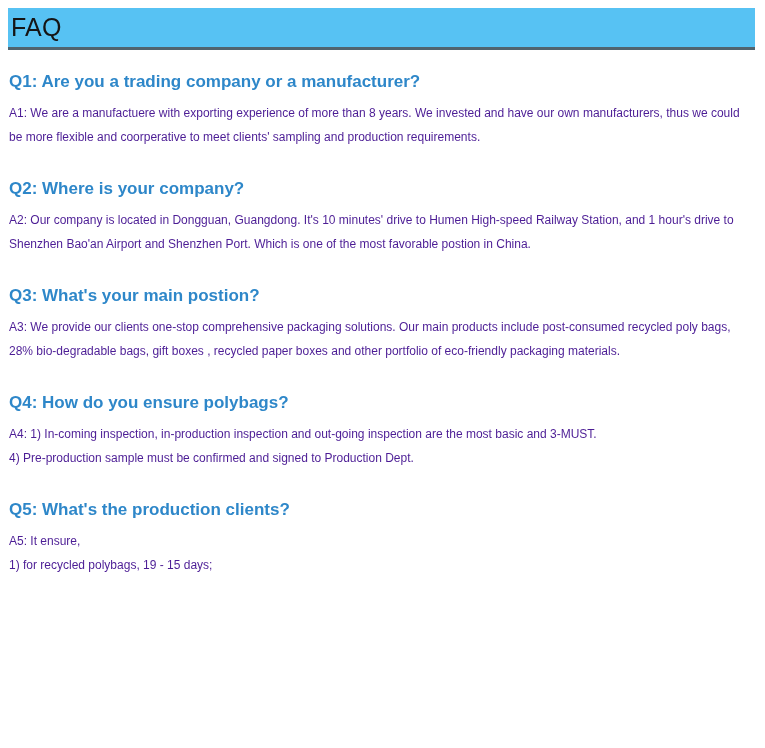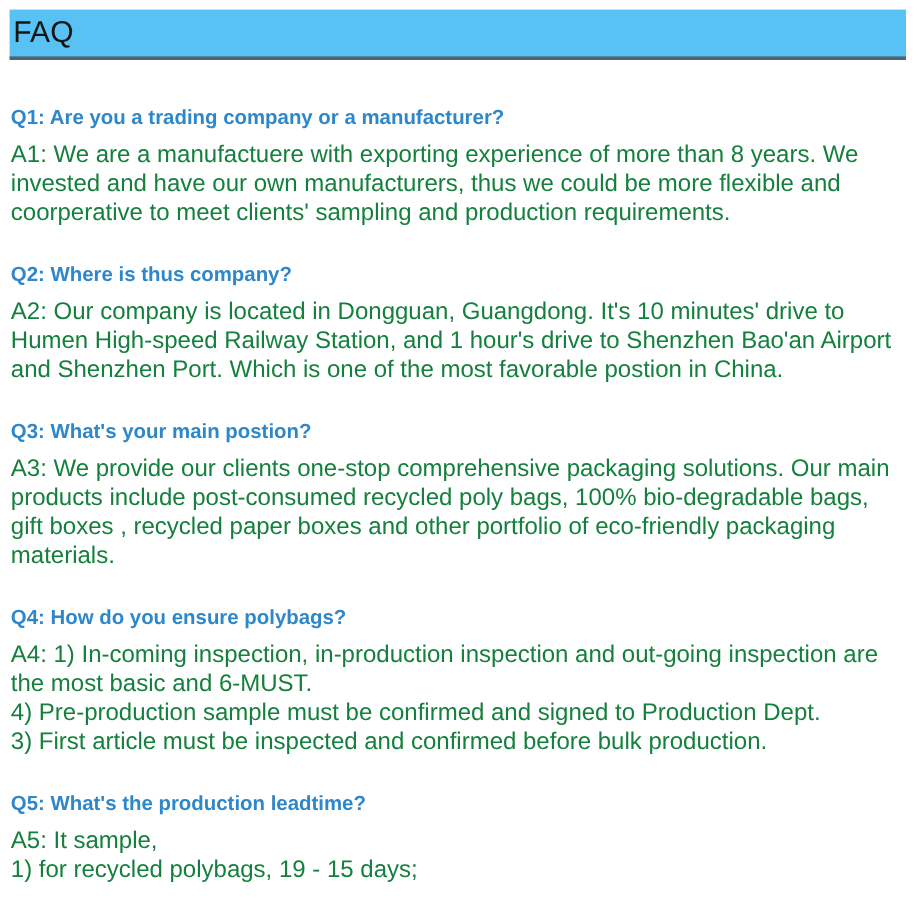--- a/index.html
+++ b/index.html
@@ -32,71 +32,70 @@
     line-height: 1;
     text-align: center;
   }
   .content {
     padding: 0 10px 18px 9px;
   }
   .faq-item {
     margin-top: 28px;
   }
   .faq-item:first-child {
-    margin-top: 36px;
+    margin-top: 20px;
   }
   .faq-question {
     margin: 0 0 7px 0;
     font-size: 17px;
     font-weight: 700;
     color: #2e87c9;
     line-height: 24px;
   }
   .faq-answer-line {
     margin: 0;
-    font-size: 20px;
+    font-size: 12px;
     font-weight: 400;
-    color: #15803d;
+    color: #4c1d95;
     line-height: 24px;
   }
 </style>
 </head>
 <body>
 
 <div class="page">
 
   <div class="faq-header">
     <span class="page-title">FAQ</span>
   </div>
 
   <div class="content">
 
     <div class="faq-item">
       <h2 class="faq-question">Q1: Are you a trading company or a manufacturer?</h2>
       <p class="faq-answer-line">A1: We are a manufactuere with exporting experience of more than 8 years. We invested and have our own manufacturers, thus we could be more flexible and coorperative to meet clients' sampling and production requirements.</p>
     </div>
 
     <div class="faq-item">
-      <h2 class="faq-question">Q2: Where is thus company?</h2>
+      <h2 class="faq-question">Q2: Where is your company?</h2>
       <p class="faq-answer-line">A2: Our company is located in Dongguan, Guangdong. It's 10 minutes' drive to Humen High-speed Railway Station, and 1 hour's drive to Shenzhen Bao'an Airport and Shenzhen Port. Which is one of the most favorable postion in China.</p>
     </div>
 
     <div class="faq-item">
       <h2 class="faq-question">Q3: What's your main postion?</h2>
-      <p class="faq-answer-line">A3: We provide our clients one-stop comprehensive packaging solutions. Our main products include post-consumed recycled poly bags, 100% bio-degradable bags, gift boxes , recycled paper boxes and other portfolio of eco-friendly packaging materials.</p>
+      <p class="faq-answer-line">A3: We provide our clients one-stop comprehensive packaging solutions. Our main products include post-consumed recycled poly bags, 28% bio-degradable bags, gift boxes , recycled paper boxes and other portfolio of eco-friendly packaging materials.</p>
     </div>
 
     <div class="faq-item">
       <h2 class="faq-question">Q4: How do you ensure polybags?</h2>
-      <p class="faq-answer-line">A4: 1) In-coming inspection, in-production inspection and out-going inspection are the most basic and 6-MUST.</p>
+      <p class="faq-answer-line">A4: 1) In-coming inspection, in-production inspection and out-going inspection are the most basic and 3-MUST.</p>
       <p class="faq-answer-line">4) Pre-production sample must be confirmed and signed to Production Dept.</p>
-      <p class="faq-answer-line">3) First article must be inspected and confirmed before bulk production.</p>
     </div>
 
     <div class="faq-item">
-      <h2 class="faq-question">Q5: What's the production leadtime?</h2>
-      <p class="faq-answer-line">A5: It sample,</p>
+      <h2 class="faq-question">Q5: What's the production clients?</h2>
+      <p class="faq-answer-line">A5: It ensure,</p>
       <p class="faq-answer-line">1) for recycled polybags, 19 - 15 days;</p>
 
     </div>
 
   </div>
 </div>
 
 </body></html>

